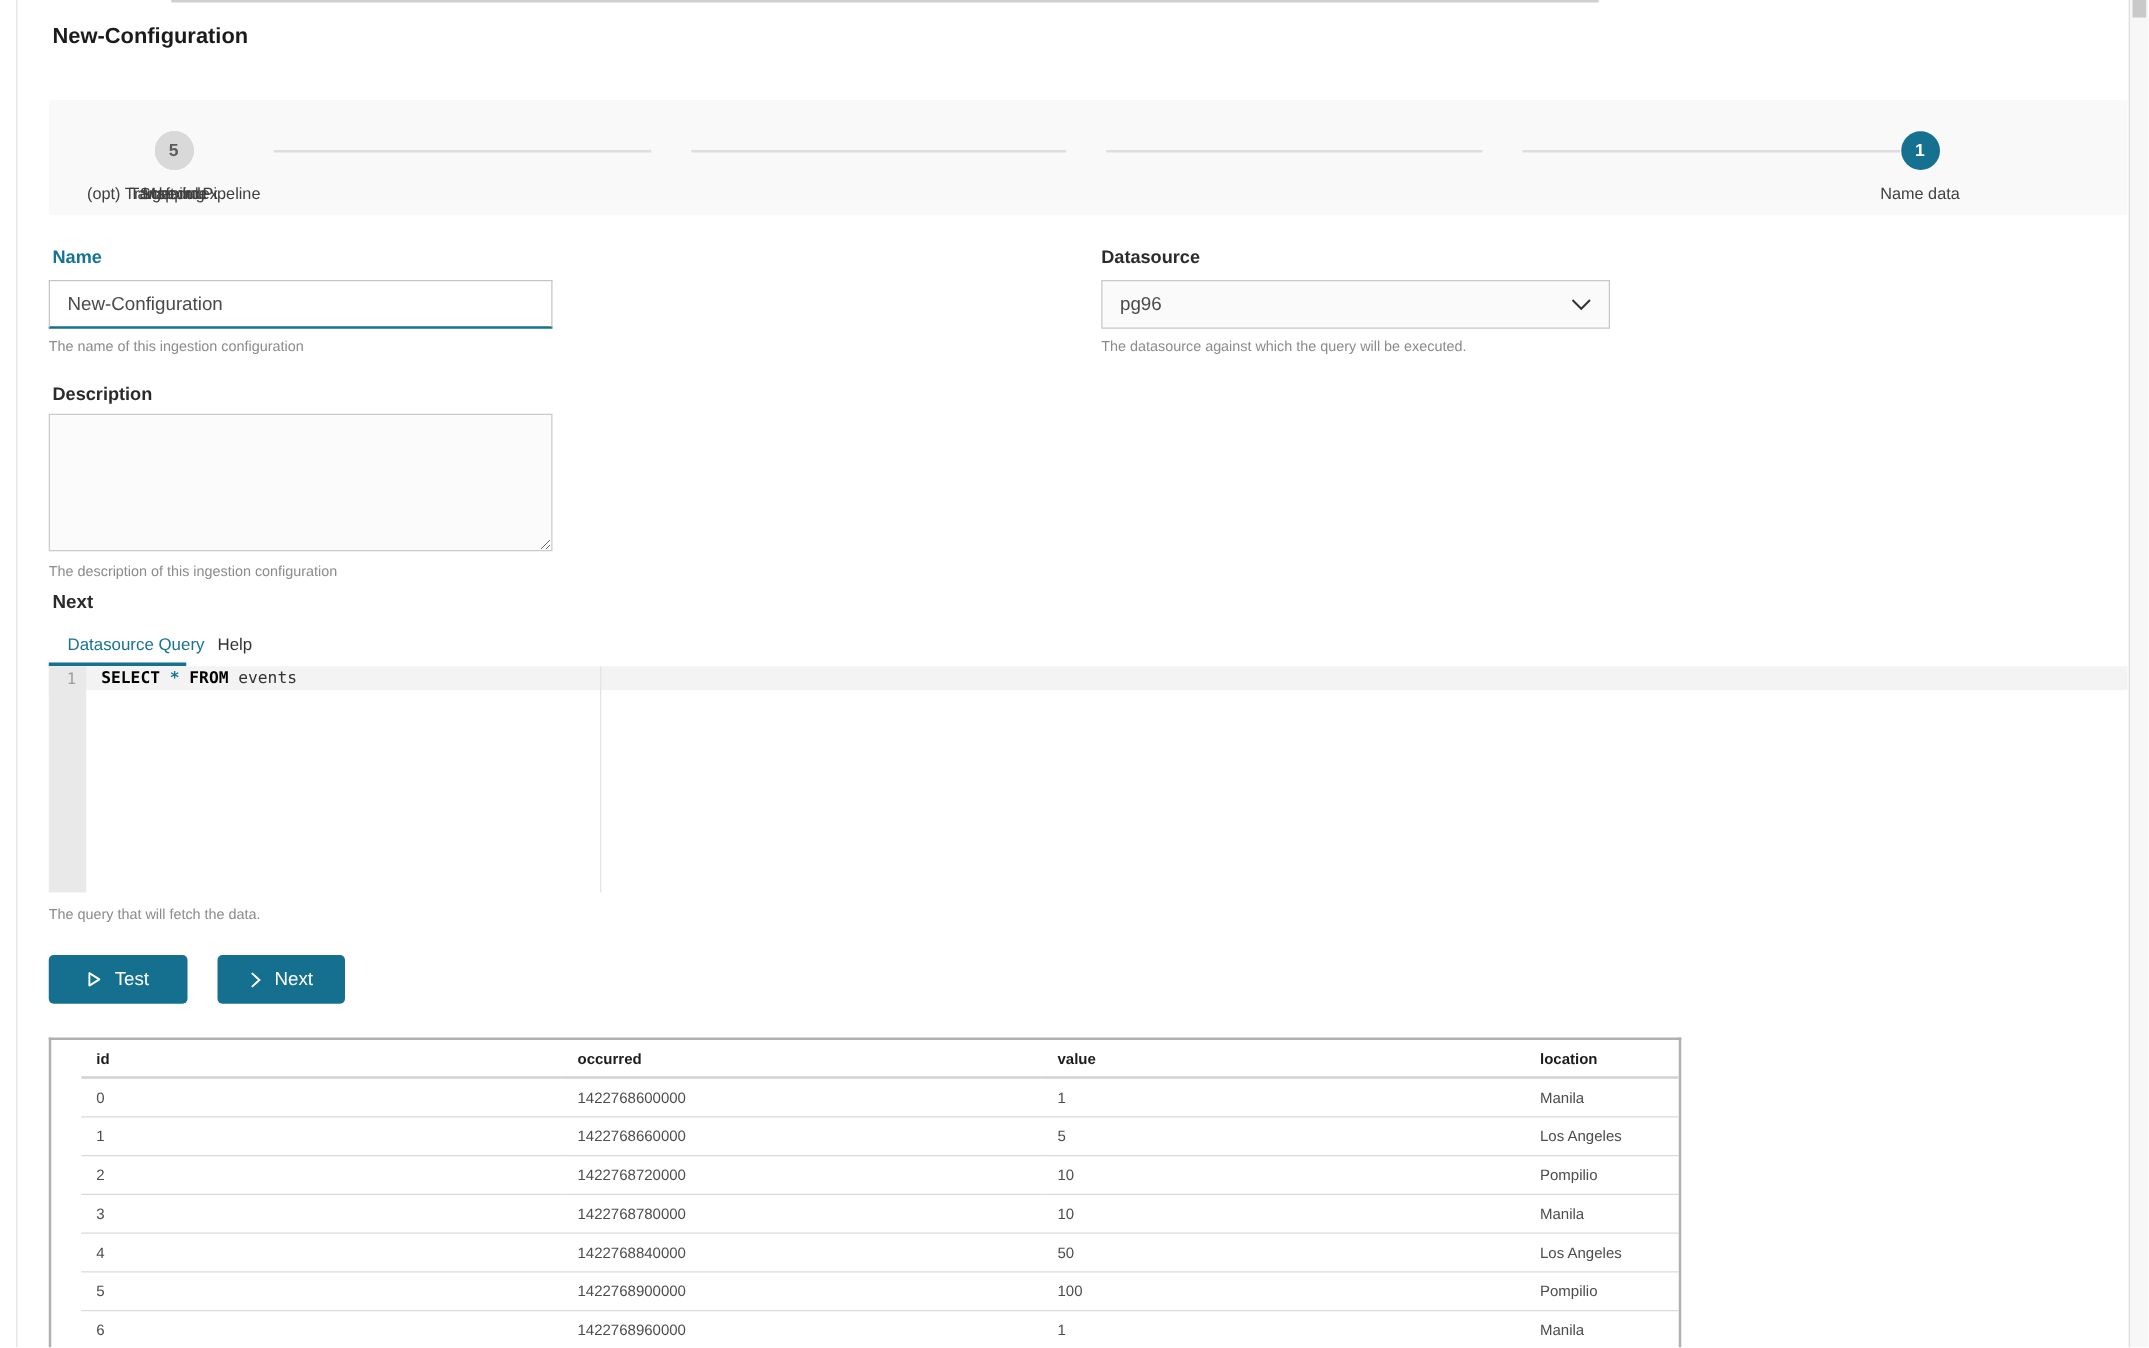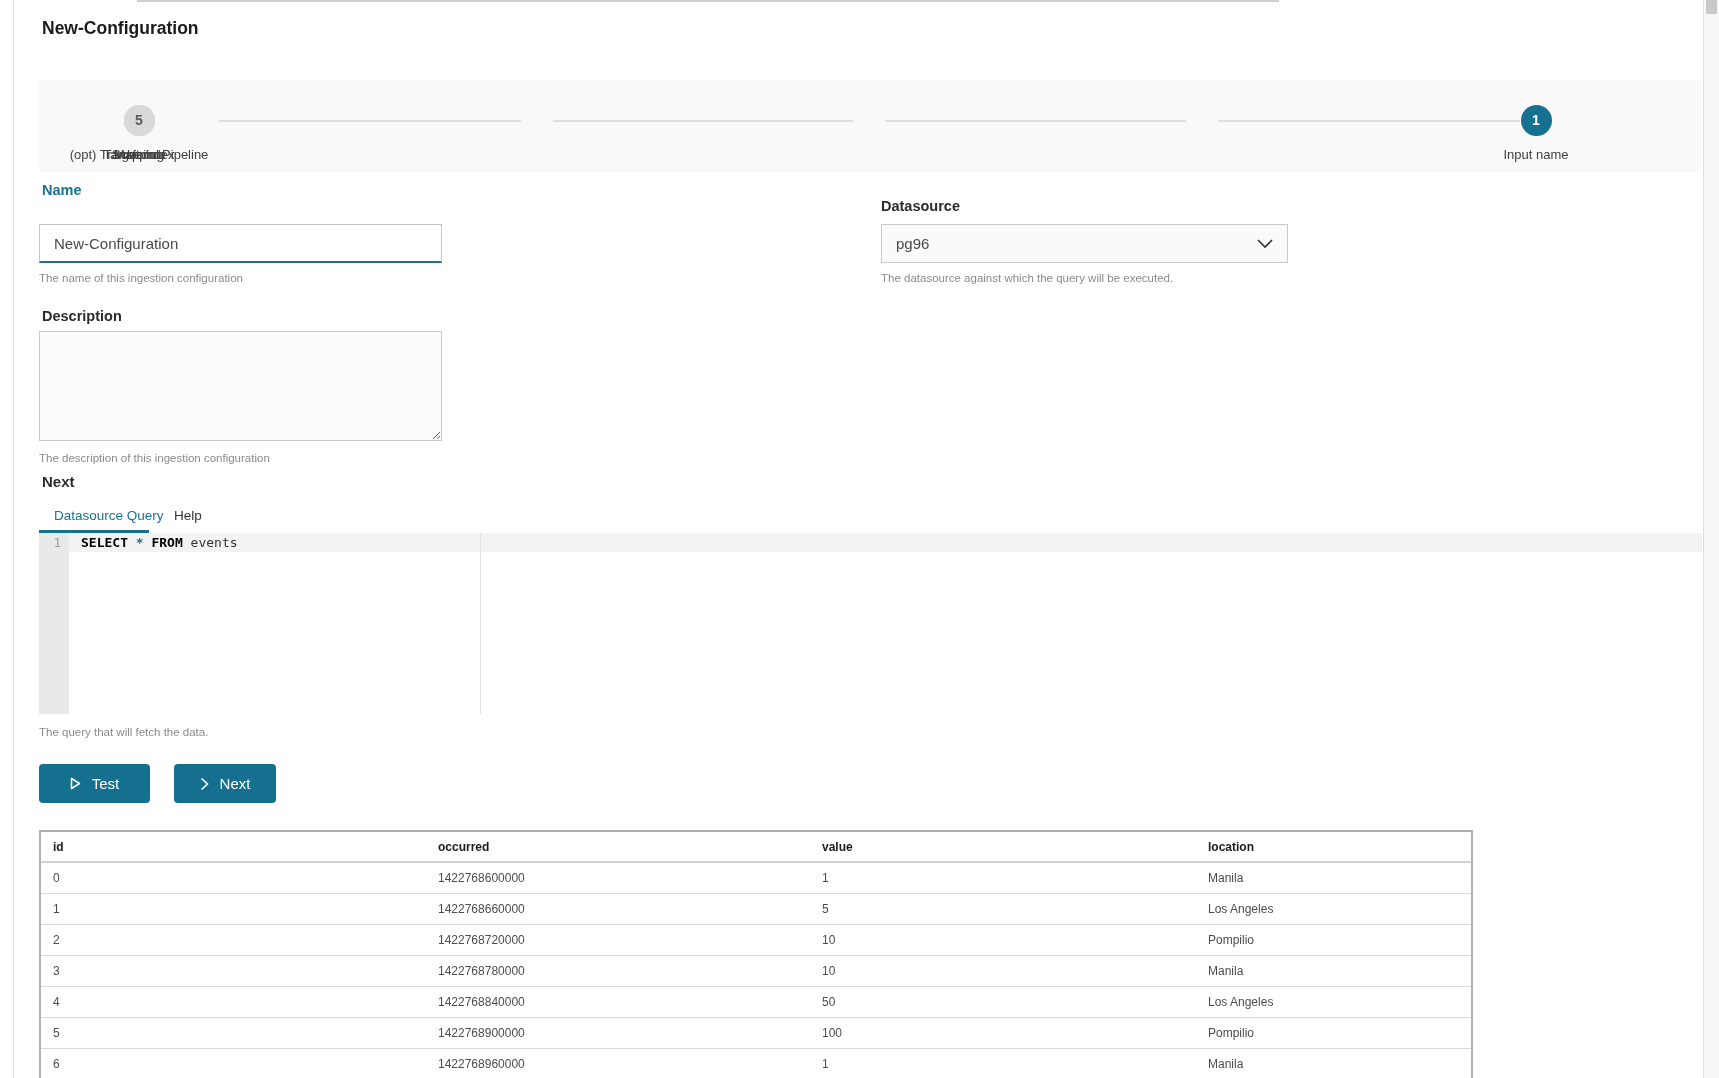--- a/index.html
+++ b/index.html
@@ -77,22 +77,22 @@
   .code-line .op{font-weight:bold;color:var(--accent-text);}
 
   
   .btn{position:absolute;top:764px;height:39px;background:var(--button);color:#fff;border:none;
     border-radius:4px;font-size:15px;font-family:"Liberation Sans","DejaVu Sans",sans-serif;
     display:flex;align-items:center;justify-content:center;gap:11px;cursor:pointer;padding:0 11px;}
   .btn.test{left:39px;width:111px;}
   .btn.next{left:174px;width:102px;}
 
   
-  .table-wrap{position:absolute;left:39px;top:830px;width:1434px;height:248px;overflow:hidden;
-    border:2px solid #b1b1b1;border-bottom:none;background:#fff;}
+  .table-wrap{position:absolute;left:39px;top:830px;width:1306px;height:248px;overflow:hidden;
+    border:2px solid #b1b1b1;border-bottom:none;background:#fff;padding-left:24px;}
   table.results{width:100%;border-collapse:collapse;table-layout:fixed;}
   table.results col.c1{width:385px;}
   table.results col.c2{width:384px;}
   table.results col.c3{width:386px;}
   table.results th{font-size:12px;font-weight:bold;color:#1d1d1d;text-align:left;
     height:30px;padding:0 12px;border-bottom:2px solid #d2d2d2;}
   table.results td{font-size:12px;color:#4c4c4c;height:31px;padding:0 12px;border-bottom:1px solid #dadada;}
 </style>
 </head>
 <body>
@@ -105,41 +105,41 @@
   <div class="page-title">New-Configuration</div>
 
   <div class="stepper">
     <div class="connector c1"></div>
     <div class="connector c2"></div>
     <div class="connector c3"></div>
     <div class="connector c4"></div>
 
     <div class="step active">
       <div class="circle">1</div>
-      <div class="slabel">Input name</div>
+      <div class="slabel">Name data</div>
     </div>
     <div class="step">
       <div class="circle">3</div>
       <div class="slabel">Mapping</div>
     </div>
     <div class="step">
       <div class="circle">2</div>
       <div class="slabel">(opt) Transform Pipeline</div>
     </div>
     <div class="step">
       <div class="circle">4</div>
       <div class="slabel">Target index</div>
     </div>
     <div class="step">
       <div class="circle">5</div>
       <div class="slabel">Schedule</div>
     </div>
   </div>
 
-  <div class="field-label accent" style="left:42px;top:182px;">Name</div>
+  <div class="field-label accent" style="left:42px;top:198px;">Name</div>
   <input class="name-input" type="text" value="New-Configuration" style="">
   <div class="help-text" style="left:39px;top:272px;">The name of this ingestion configuration</div>
 
   <div class="field-label" style="left:881px;top:198px;text-align:right;">Datasource</div>
   <div class="select-box">
     <span>pg96</span>
     <svg width="16" height="10" viewBox="0 0 16 10">
       <polyline points="1,1 8,8 15,1" fill="none" stroke="#333" stroke-width="1.6"></polyline>
     </svg>
   </div>

